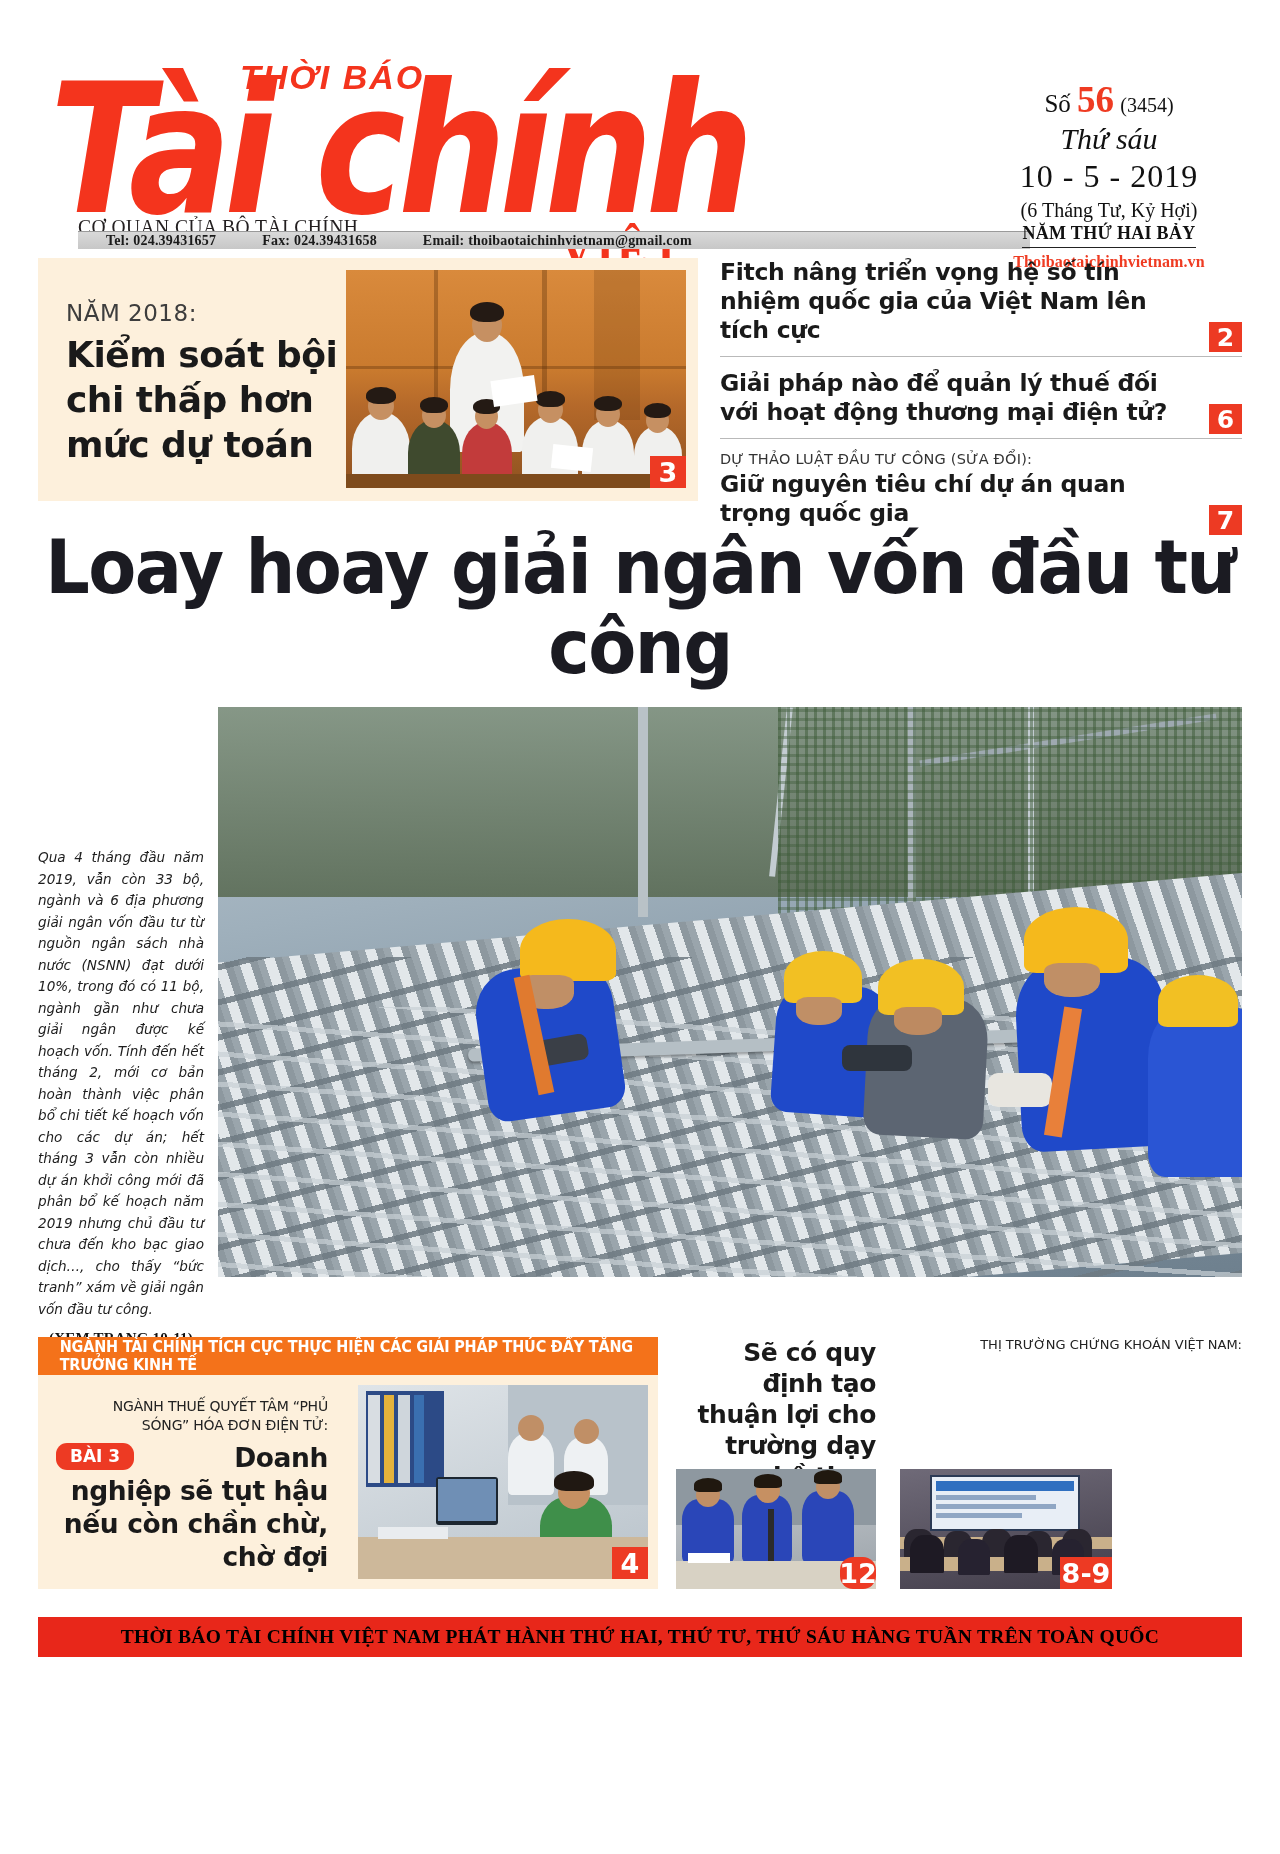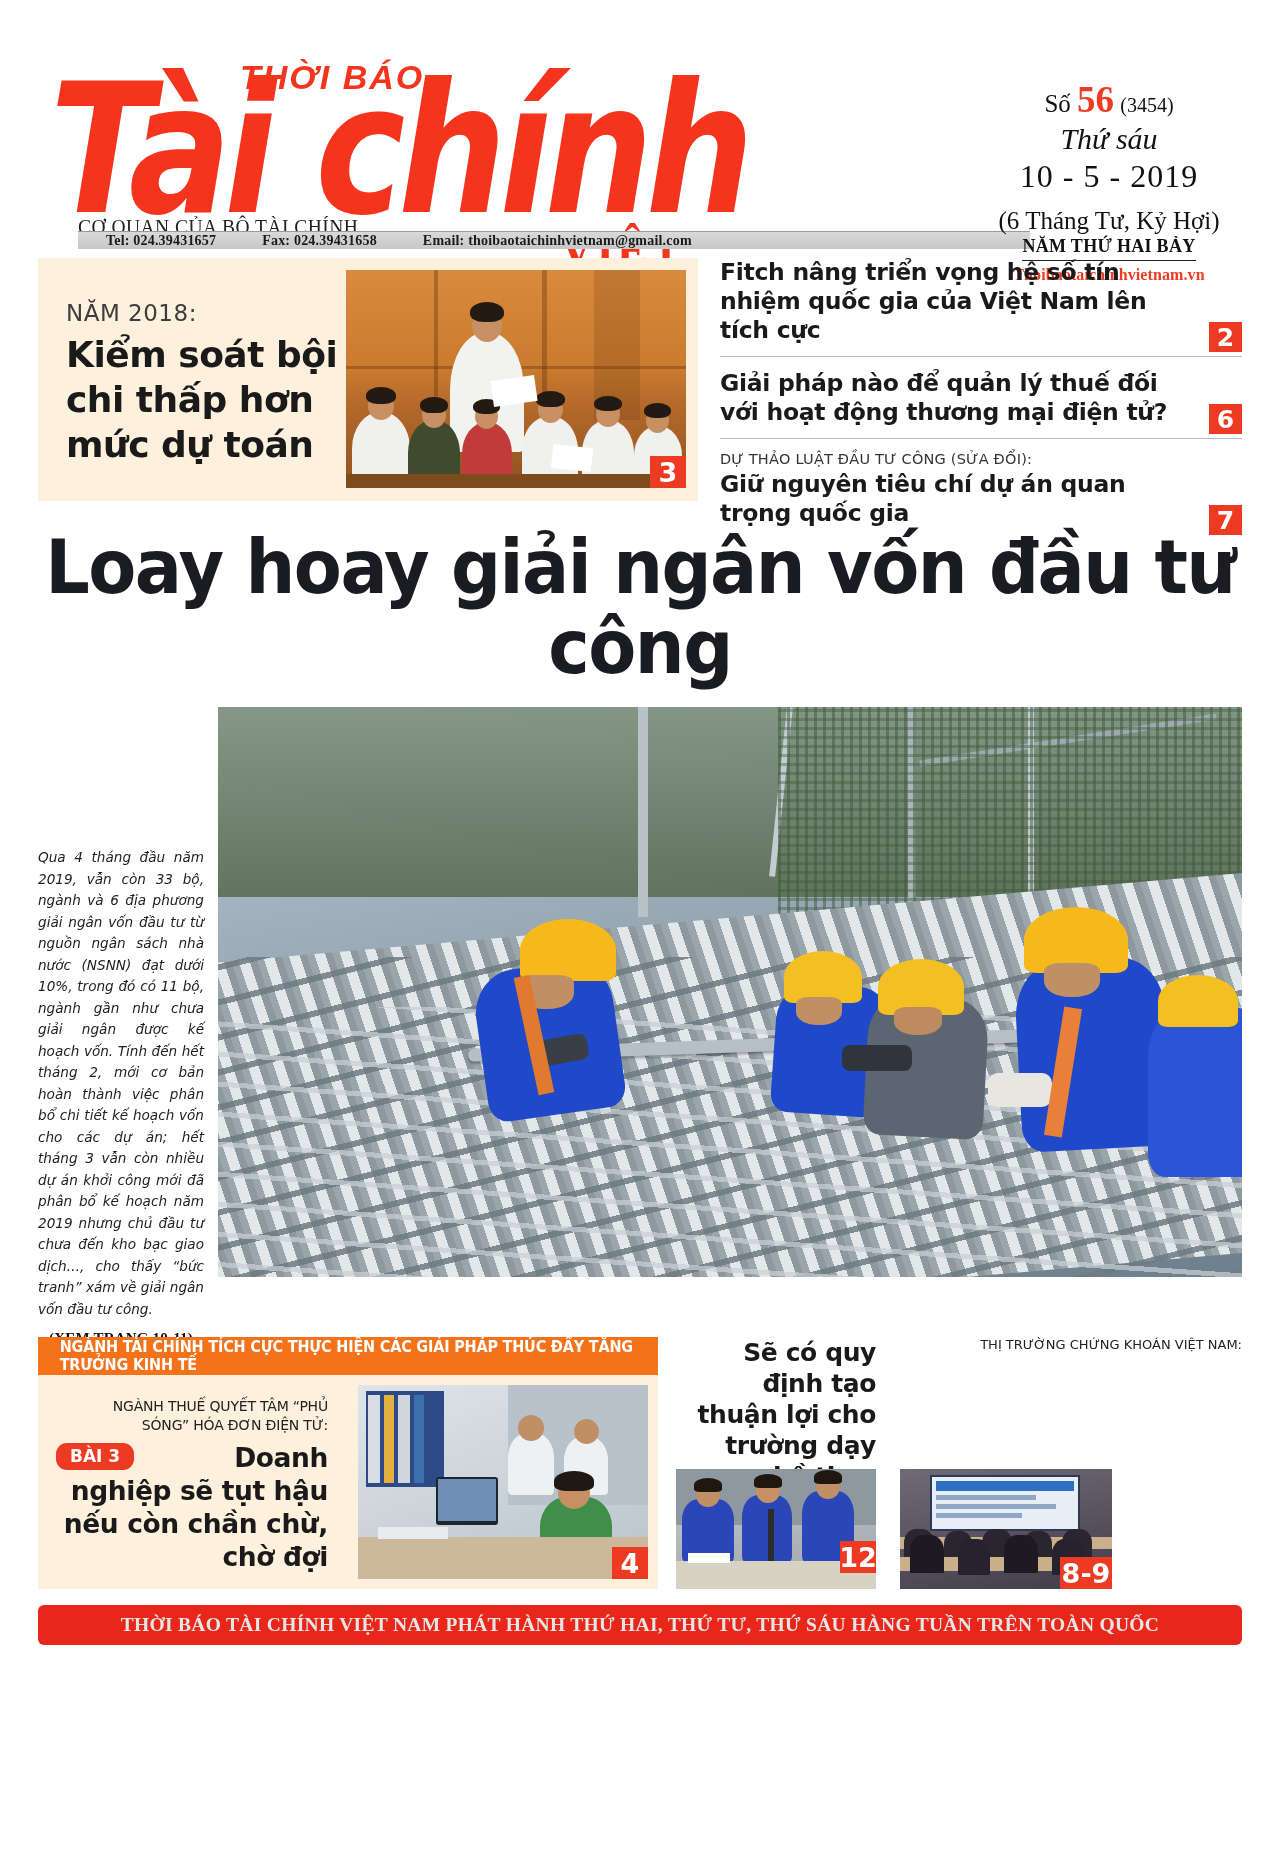--- a/index.html
+++ b/index.html
@@ -49,21 +49,21 @@
   }
   .date-block {
     position:absolute; right:8px; top:78px; width:250px; text-align:center;
     font-family:"Liberation Serif", serif; color:#111;
   }
   .date-so { font-size:25px; letter-spacing:0px; }
   .date-so b { font-size:37px; color:#ef3b22; font-weight:bold; }
   .date-so .paren { font-size:20px; }
   .date-day { font-size:30px; font-style:italic; margin-top:1px; }
   .date-num { font-size:32px; margin-top:2px; letter-spacing:1px; }
-  .date-lunar { font-size:25px; margin-top:12px; }
+  .date-lunar { font-size:20px; margin-top:4px; }
   .date-year { font-size:18px; font-weight:bold; margin-top:1px; letter-spacing:0.3px;
                border-bottom:1.5px solid #222; padding-bottom:3px; display:inline-block;}
   .date-url { font-size:16px; font-weight:bold; color:#ef3b22;
               font-family:"Liberation Serif", serif; margin-top:5px; letter-spacing:0.1px; }
 
   
   .teaser-row { display:flex; gap:0px; margin-top:10px; height:243px; position:relative; }
   .teaser-left {
     width:660px; background:#fdf0dc; position:relative; display:flex;
   }
@@ -153,25 +153,24 @@
   .bt-right { flex:1; padding-left:12px; position:relative; }
   .bt-r-kicker { font-family:"DejaVu Sans",sans-serif; font-size:13px; color:#222; text-align:right;}
   .bt-r-title {
     font-family:"DejaVu Sans",sans-serif; font-weight:bold; font-size:25px;
     line-height:31px; color:#1a1a1a; text-align:right; margin-top:2px; letter-spacing:-0.4px;
   }
   .bt-r-img { position:absolute; left:12px; bottom:0; width:212px; height:120px; overflow:hidden;}
 
   
   .footer {
-    margin-top:16px; height:40px; background:#e8271a; color:#e5e5e5;
+    margin-top:28px; height:40px; background:#e8271a; color:#000000;
     display:flex; align-items:center; justify-content:center;
     font-family:"Liberation Serif", serif; font-weight:bold; font-size:19.5px;
     letter-spacing:0.3px;
-    border-radius:6px;
   }
 
   
   .ph { position:absolute; inset:0; }
   .ph-meeting { background:linear-gradient(180deg,#d98a3c 0%,#c97a2e 46%,#b5692a 62%,#8f5220 100%); }
   .ph-meeting .wallline { position:absolute; background:rgba(90,45,10,.35); }
   .ph-meeting .person {
     position:absolute; border-radius:48% 48% 6% 6%; background:#f0f0ee;
   }
   .ph-meeting .head { position:absolute; border-radius:50%; background:#c69062; }
@@ -402,21 +401,21 @@
           <div class="blue" style="left:66px;top:26px;width:50px;height:68px;"></div>
           <div style="position:absolute;left:80px;top:10px;width:24px;height:24px;border-radius:50%;background:#c69062;"></div>
           <div style="position:absolute;left:78px;top:5px;width:28px;height:14px;border-radius:50% 50% 20% 20%;background:#20180f;"></div>
           <div class="blue" style="left:126px;top:22px;width:52px;height:72px;"></div>
           <div style="position:absolute;left:140px;top:6px;width:24px;height:24px;border-radius:50%;background:#c08f66;"></div>
           <div style="position:absolute;left:138px;top:1px;width:28px;height:14px;border-radius:50% 50% 20% 20%;background:#20180f;"></div>
           <div style="position:absolute;left:92px;top:40px;width:6px;height:56px;background:#2b2b2b;"></div>
           <div class="bench" style="left:0;bottom:0;width:200px;height:28px;"></div>
           <div style="position:absolute;left:12px;bottom:26px;width:42px;height:10px;background:#fff;"></div>
         </div>
-        <div class="pagenum-box" style="position:absolute;right:0;bottom:16px;">12</div>
+        <div class="pagenum-box" style="position:absolute;right:0;bottom:0;border-radius:13px;">12</div>
       </div>
     </div>
 
     <div class="bt-right">
       <div class="bt-r-kicker">THỊ TRƯỜNG CHỨNG KHOÁN VIỆT NAM:</div>
       <div class="bt-r-img">
         <div class="ph ph-conf">
           <div class="screen" style="left:30px;top:6px;width:150px;height:56px;"></div>
           <div style="position:absolute;left:36px;top:12px;width:138px;height:10px;background:#2f6fc0;"></div>
           <div style="position:absolute;left:36px;top:26px;width:100px;height:5px;background:#8fa6c4;"></div>

